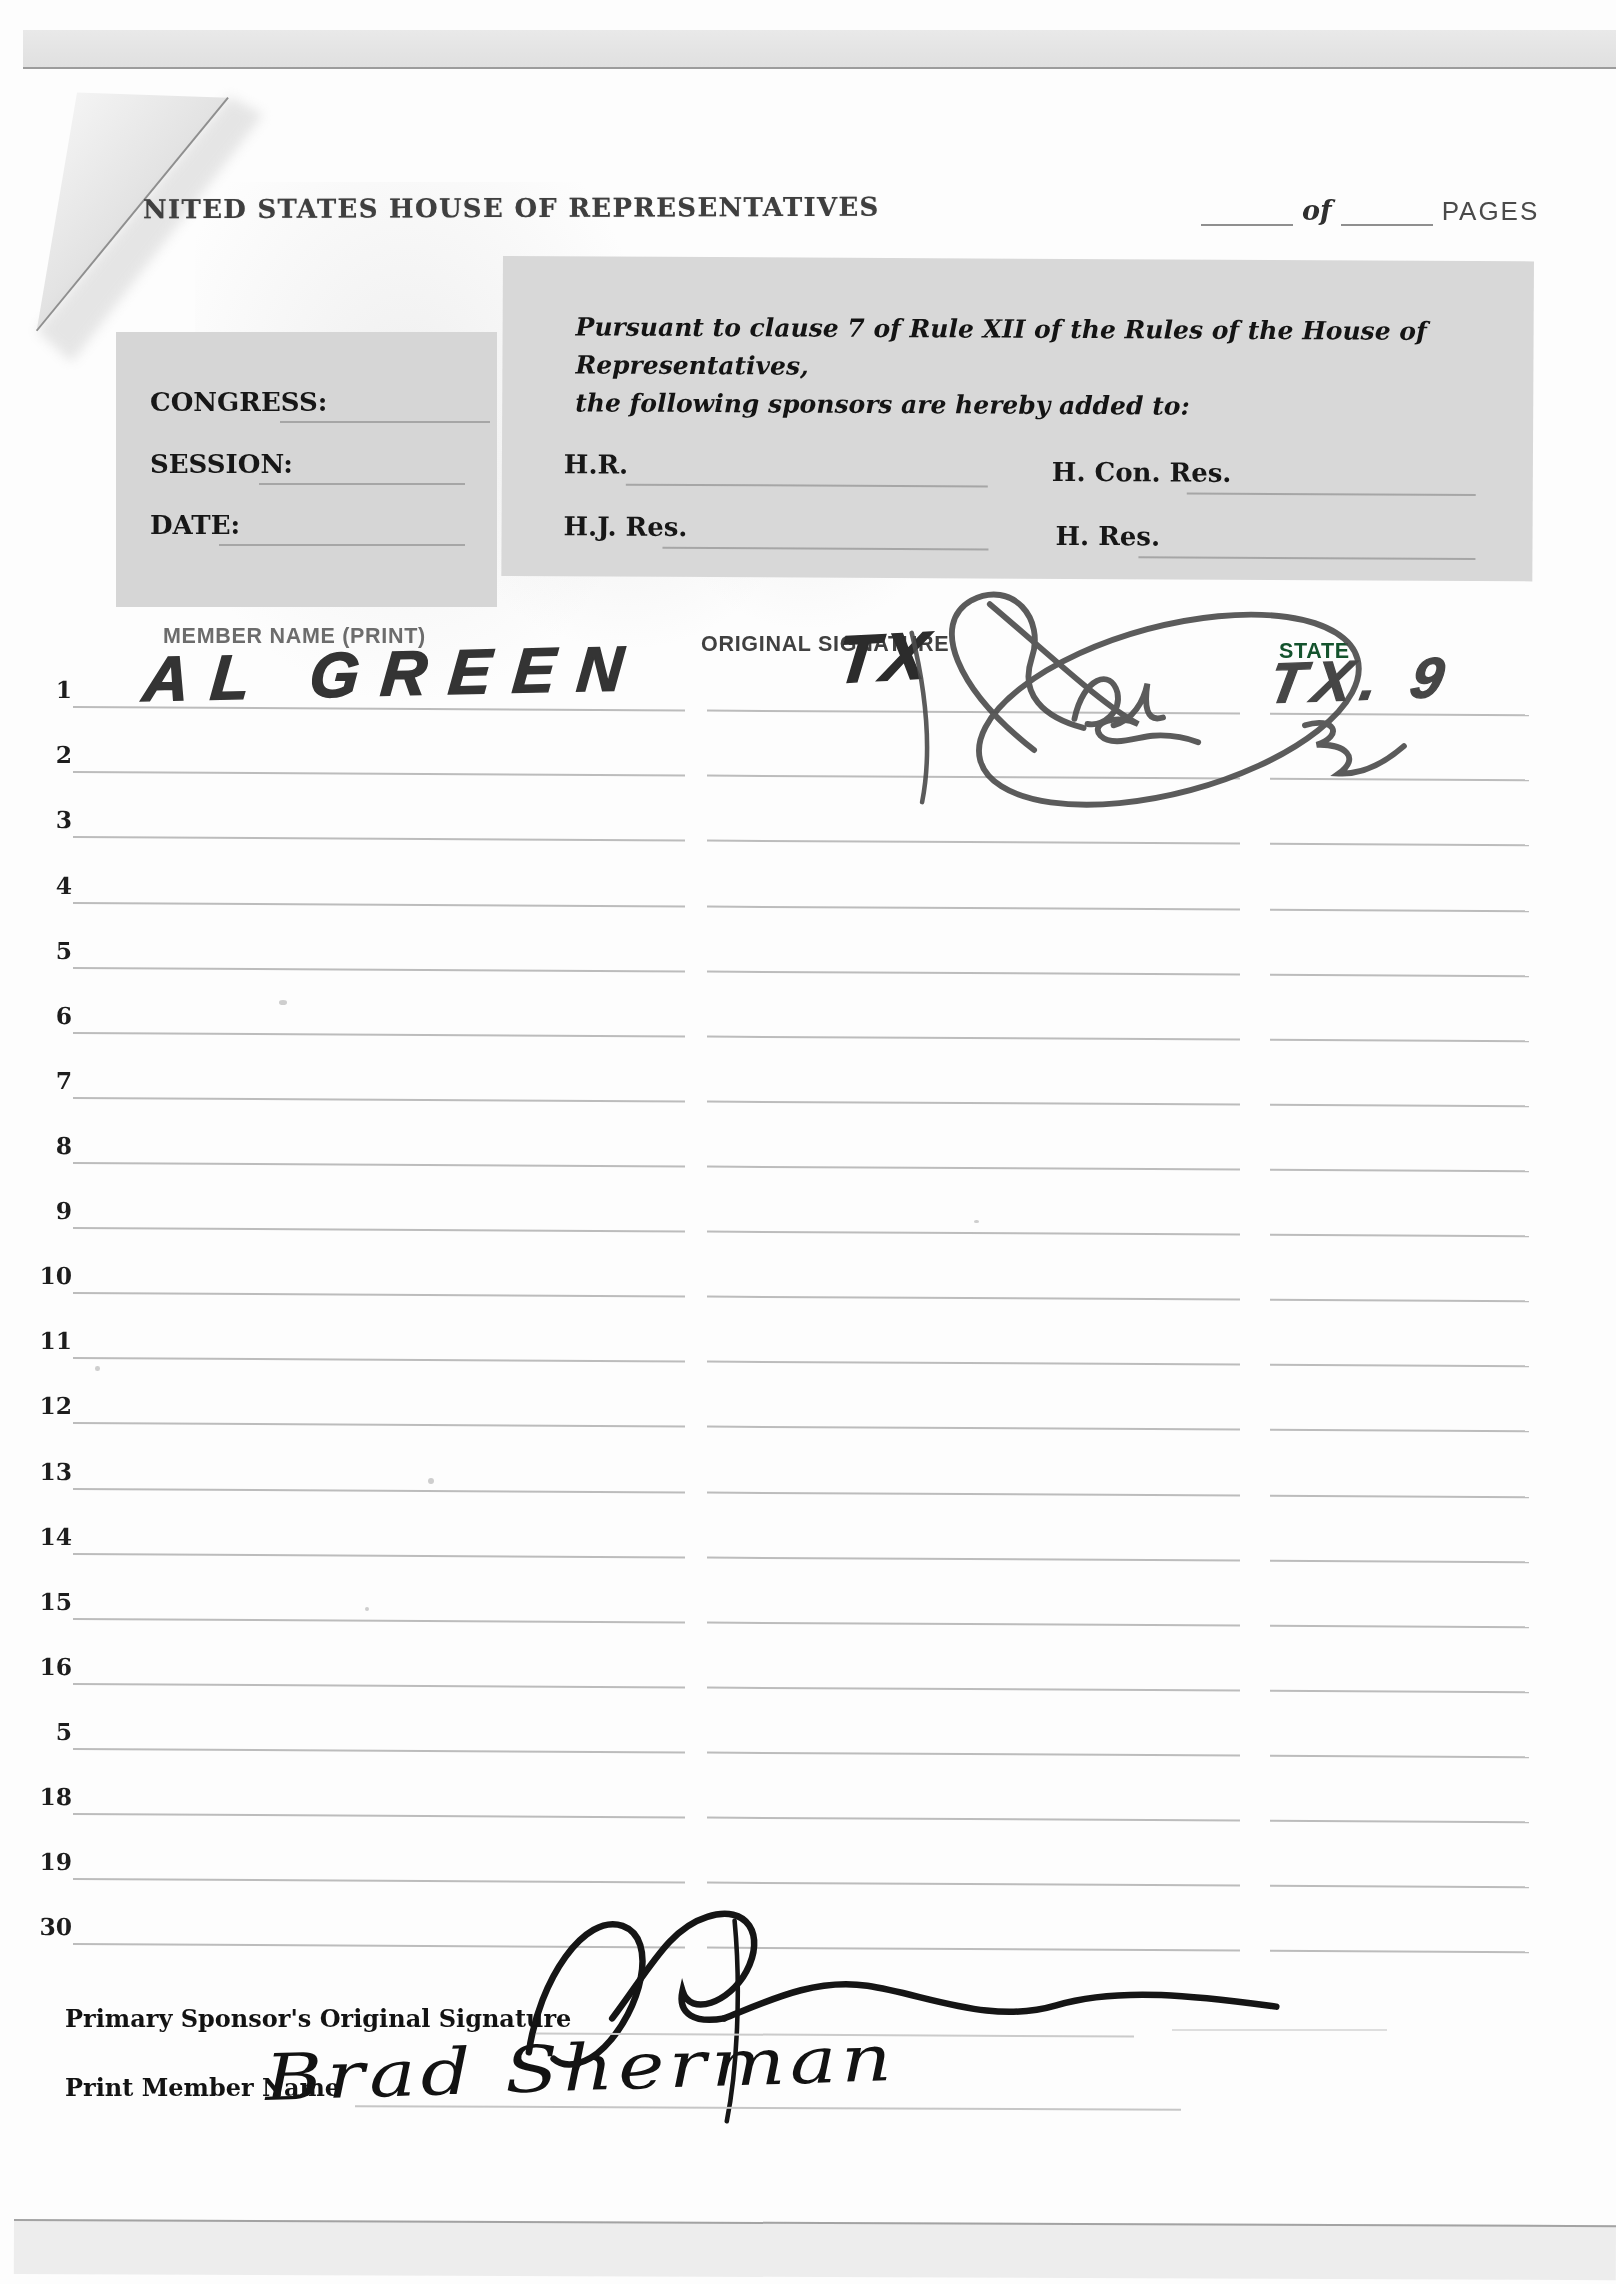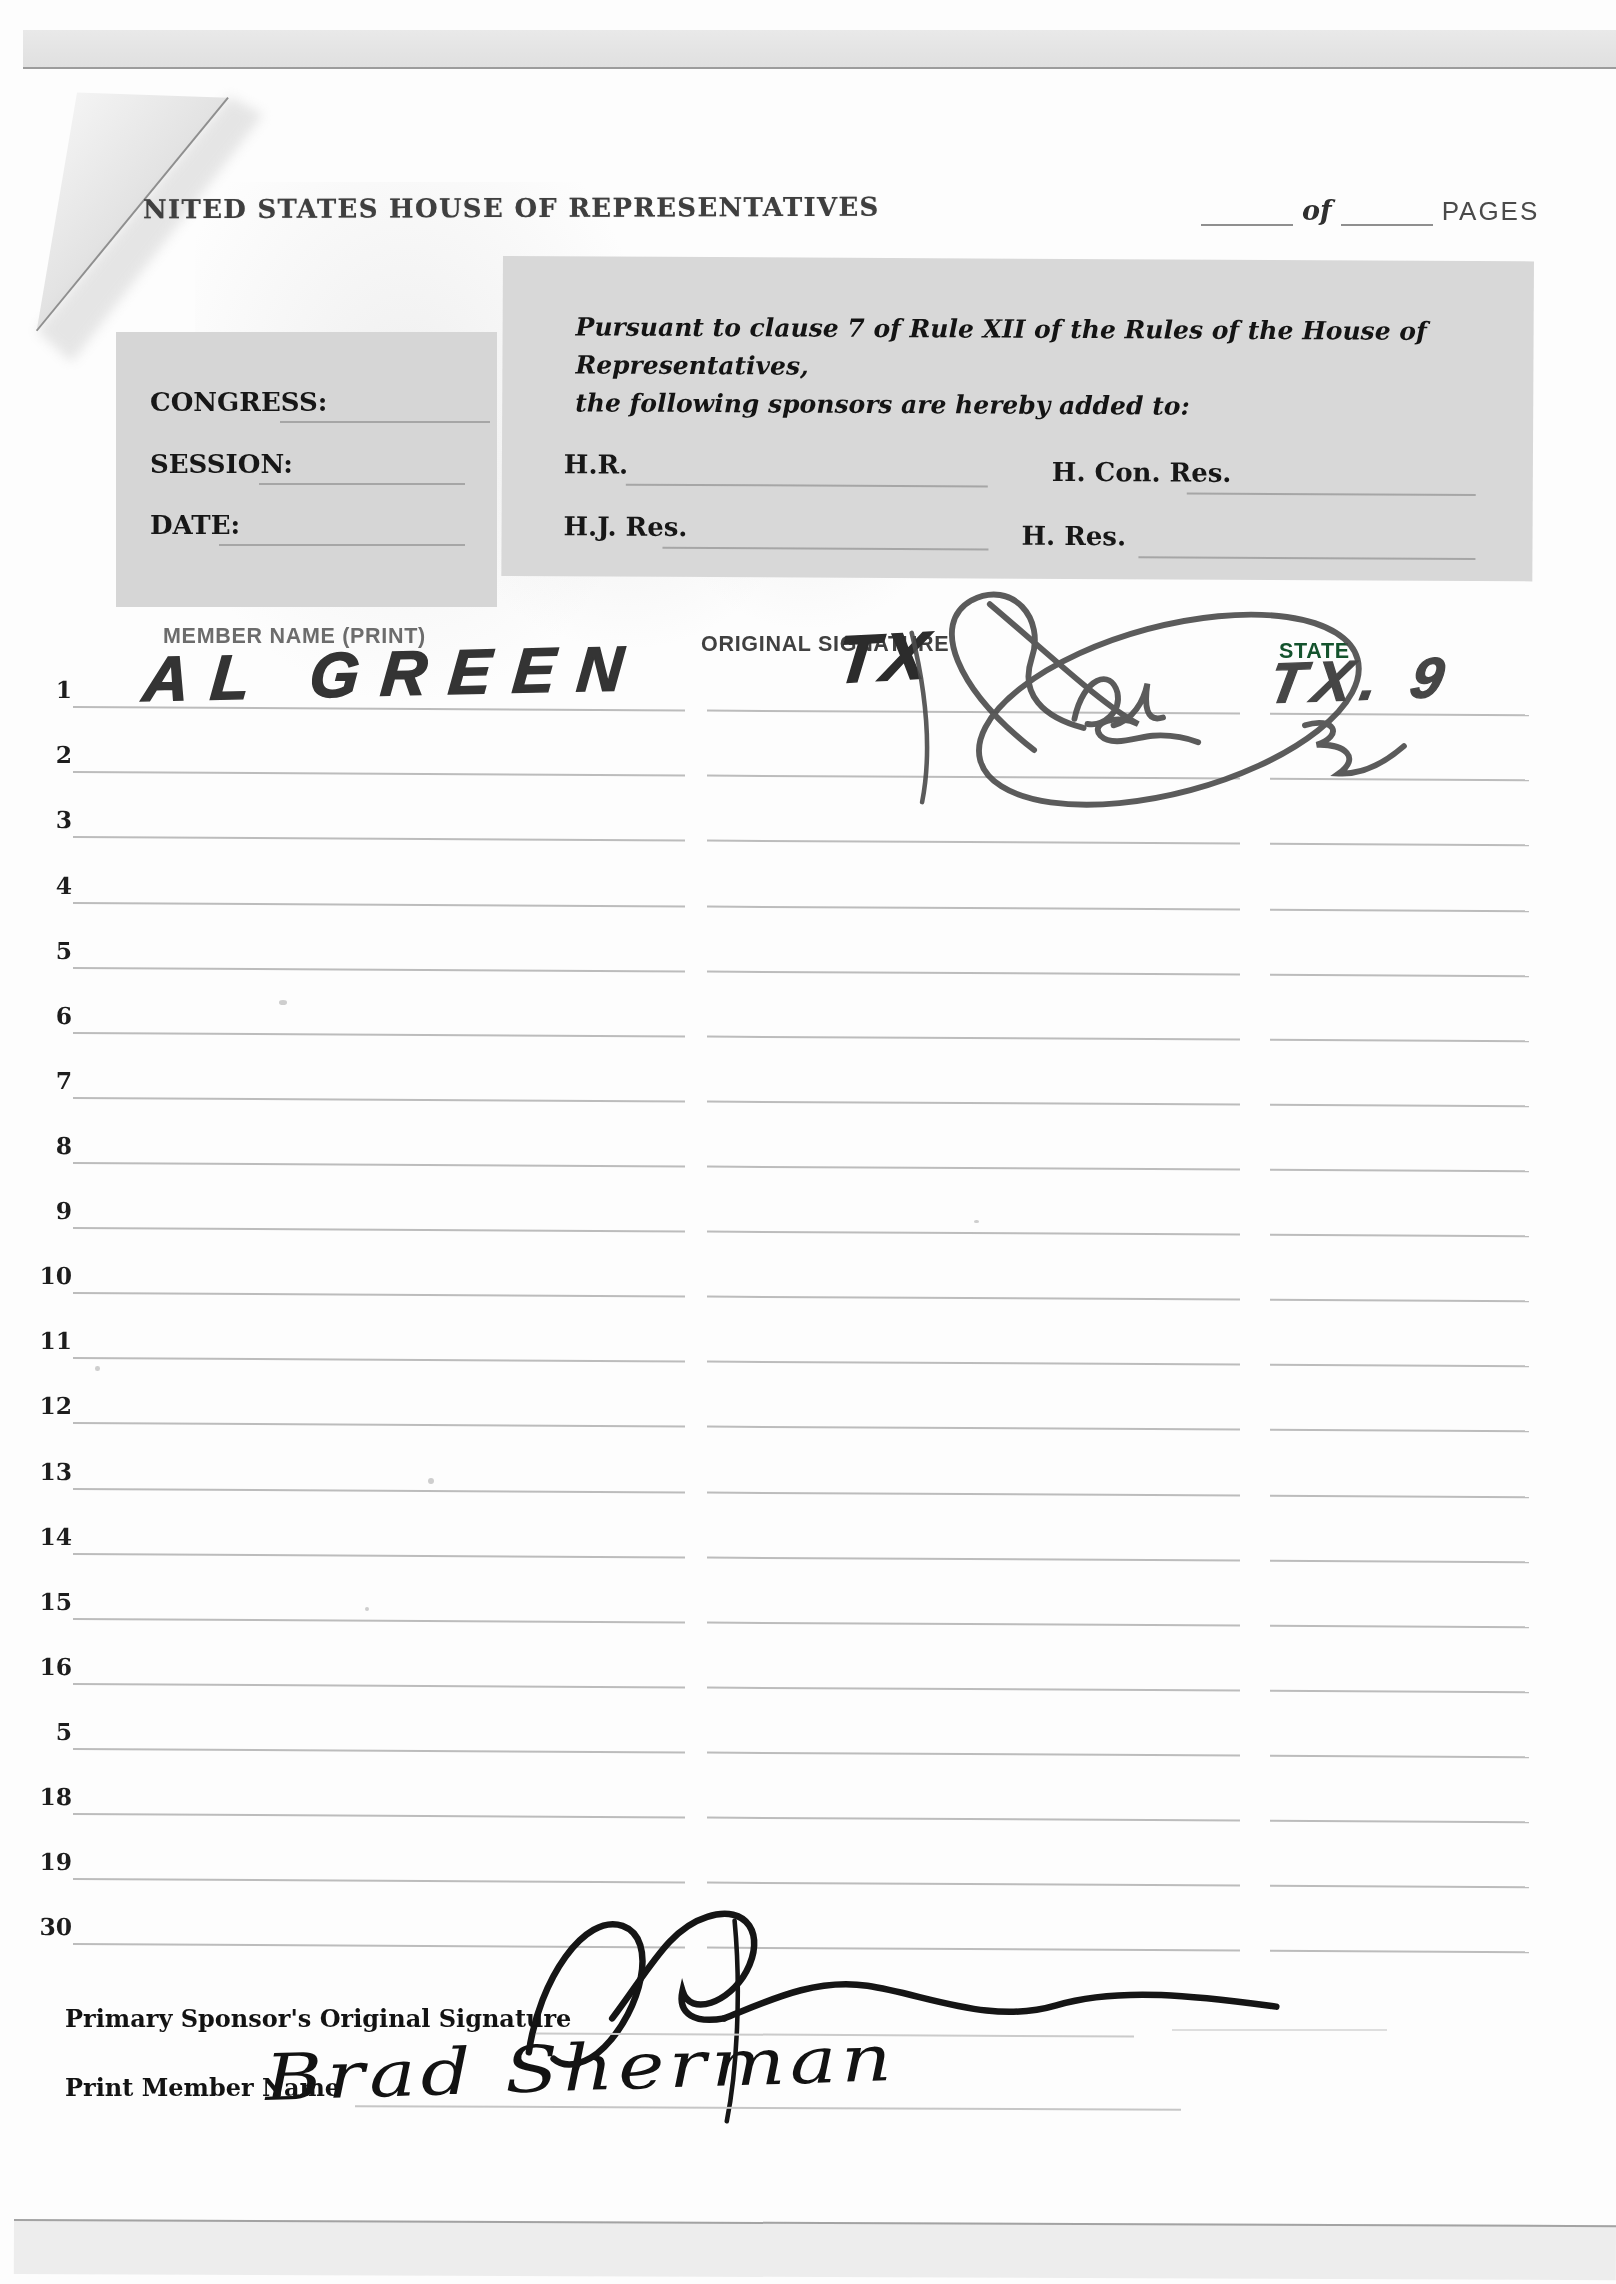--- a/index.html
+++ b/index.html
@@ -109,21 +109,21 @@
     <div class="pursuant">
       <div>Pursuant to clause 7 of Rule XII of the Rules of the House of Representatives,</div>
       <div>the following sponsors are hereby added to:</div>
     </div>
     <div class="abs slab" style="left:62px;top:193px;">H.R.</div>
     <div class="panel-line" style="left:124px;top:227px;width:362px;"></div>
     <div class="abs slab" style="left:550px;top:198px;">H. Con. Res.</div>
     <div class="panel-line" style="left:685px;top:233px;width:289px;"></div>
     <div class="abs slab" style="left:62px;top:255px;">H.J. Res.</div>
     <div class="panel-line" style="left:161px;top:290px;width:326px;"></div>
-    <div class="abs slab" style="left:520px;top:262px;text-align:center;">H. Res.</div>
+    <div class="abs slab" style="left:554px;top:262px;text-align:center;">H. Res.</div>
     <div class="panel-line" style="left:637px;top:297px;width:337px;"></div>
   </div>
 
   <div class="col-header" style="left:163px;top:624px;color:#6c6c6c;">MEMBER NAME (PRINT)</div>
   <div class="col-header" style="left:701px;top:632px;color:#404040;">ORIGINAL SIGNATURE</div>
   <div class="col-header" style="left:1279px;top:639px;color:#14532d;">STATE</div>
 
   <div id="rows">
       <div class="row" style="top: 671px;">
         <div class="row-num">1</div>

